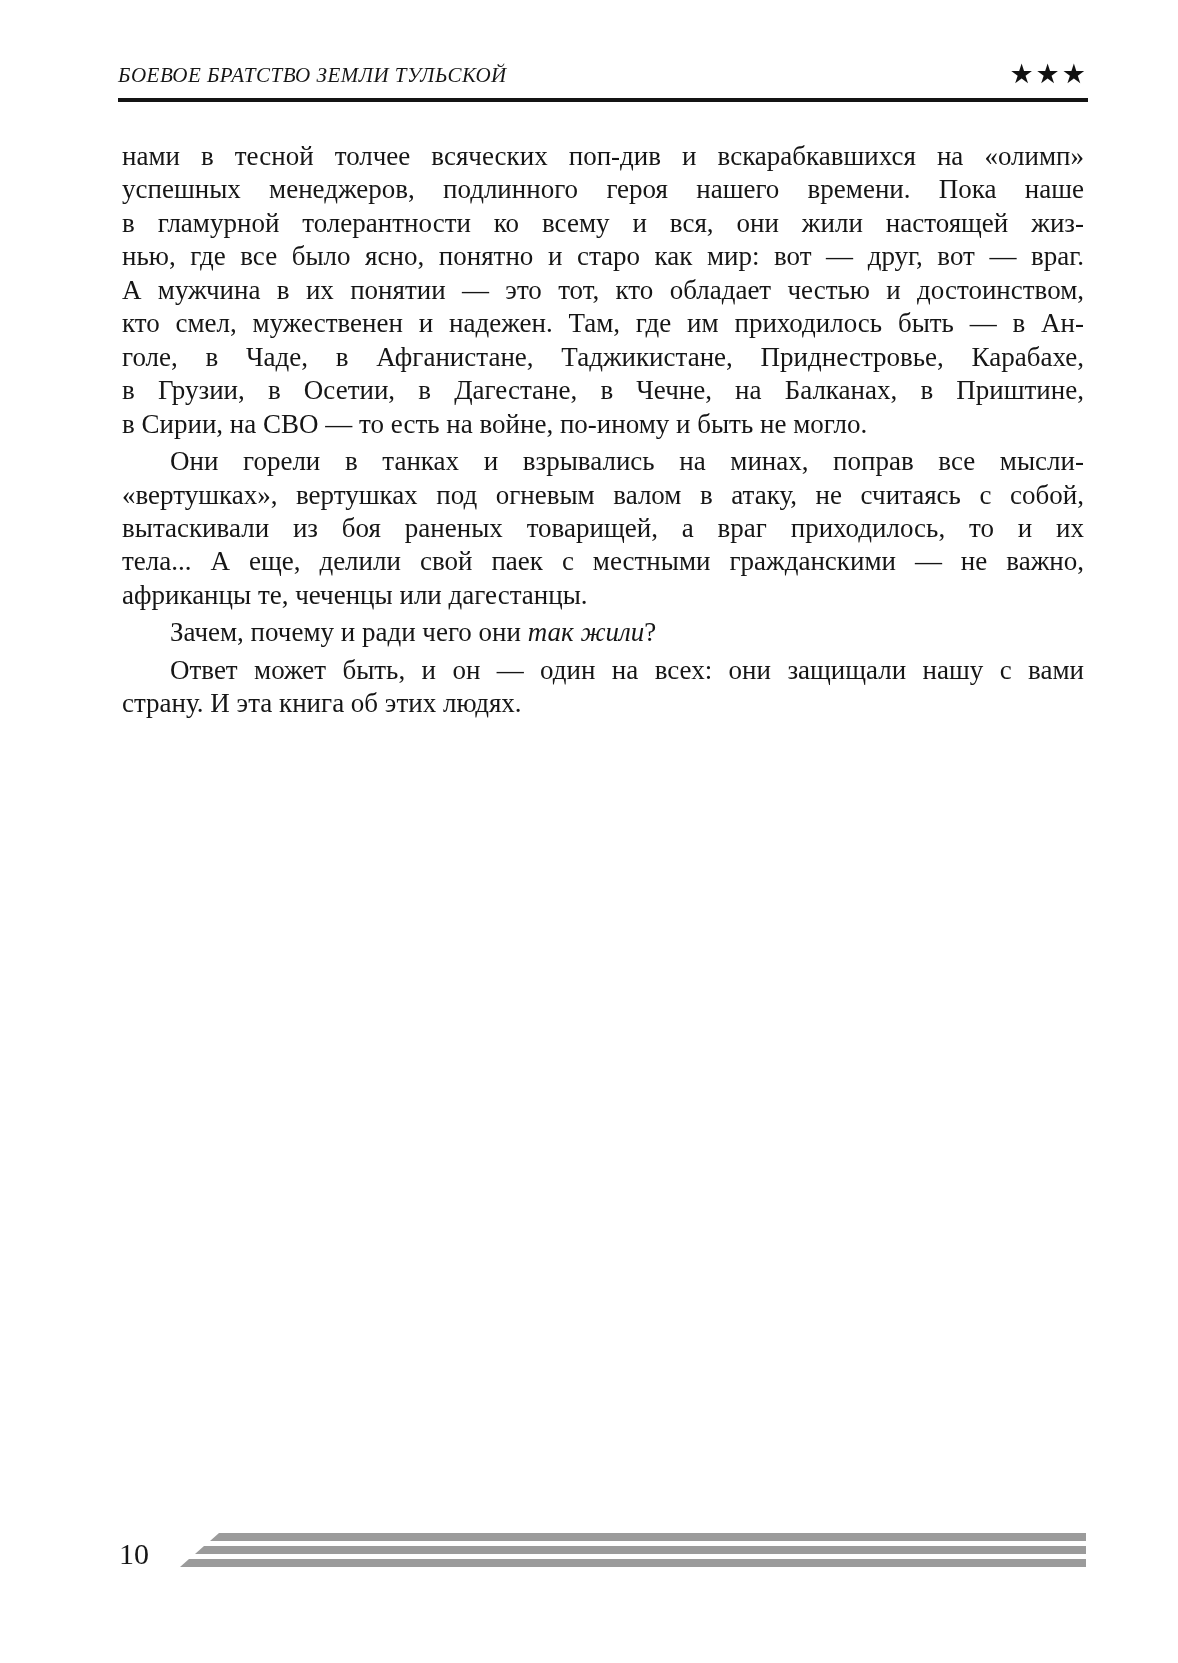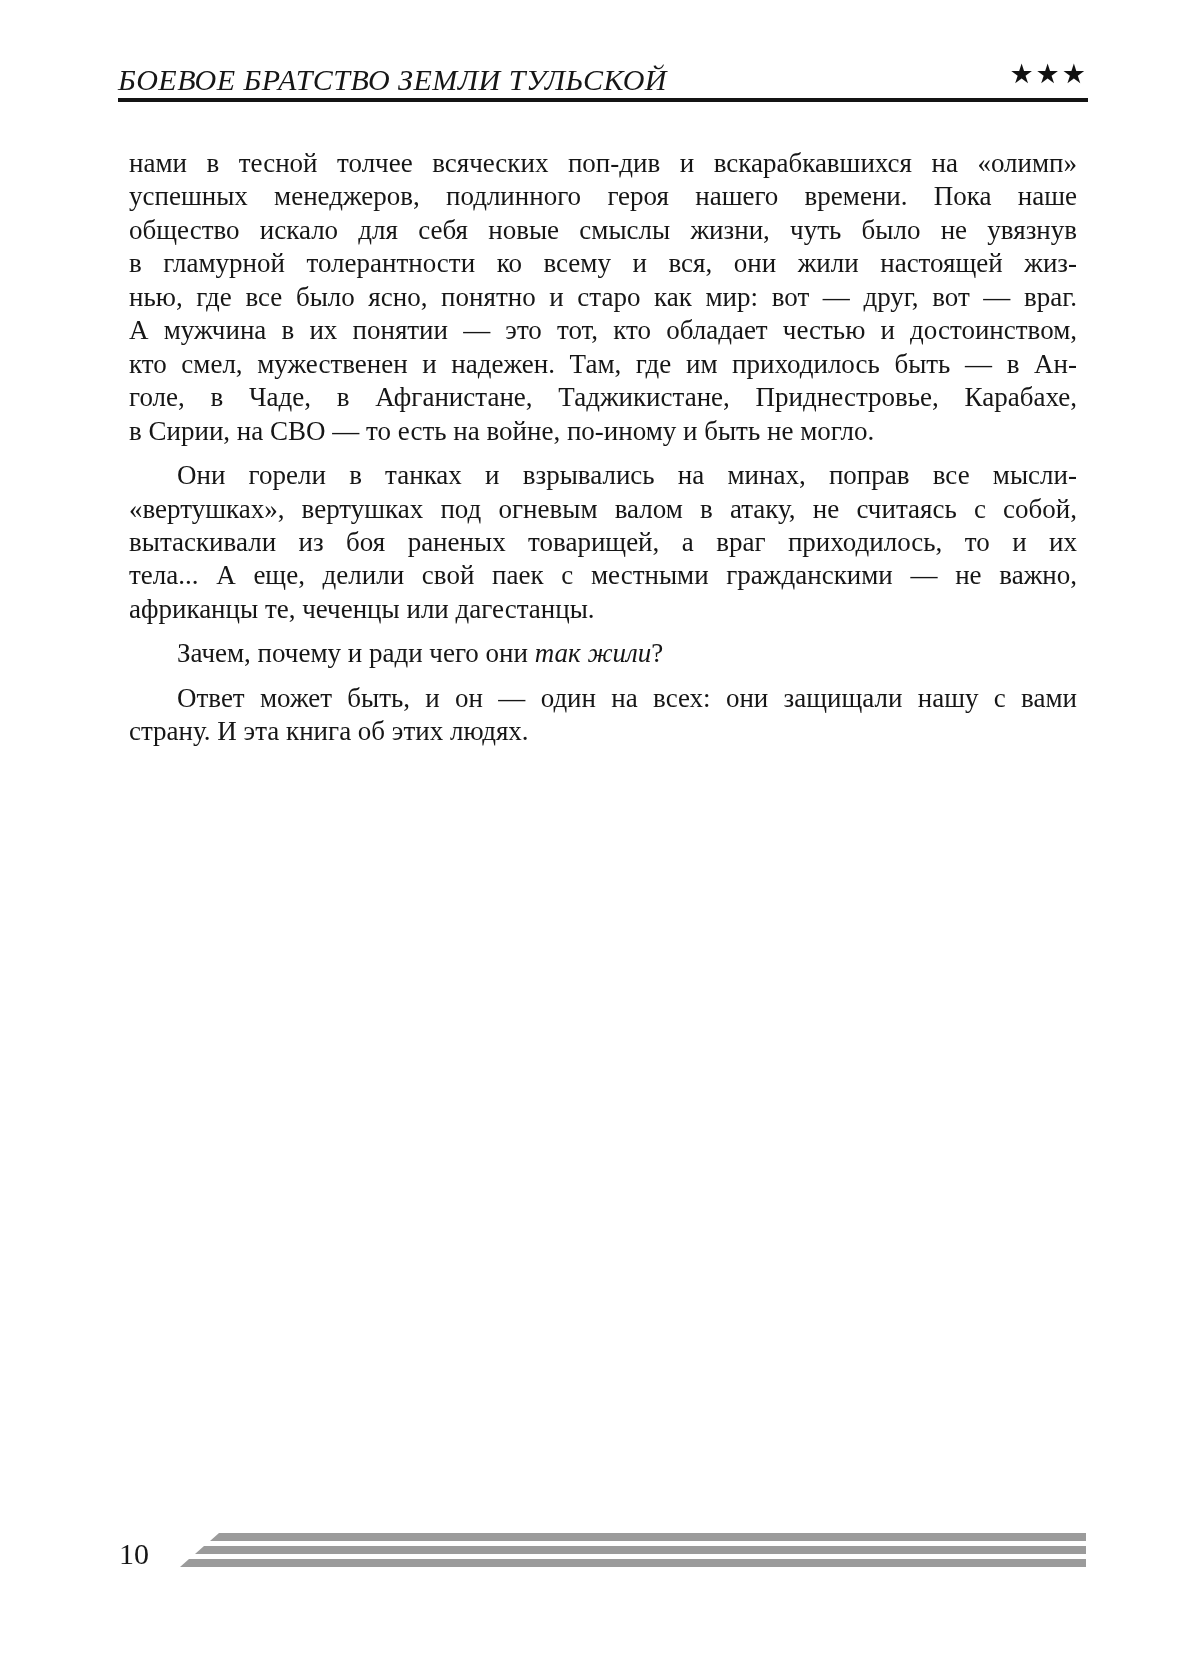--- a/index.html
+++ b/index.html
@@ -16,21 +16,21 @@
     font-family: "Liberation Serif", "DejaVu Serif", serif;
     color: var(--ink, #161616);
   }
 
   
   .running-head {
     position: absolute;
     left: 118px;
     top: 63px;
     font-style: italic;
-    font-size: 30px;
+    font-size: 21px;
     letter-spacing: 0.5px;
     white-space: nowrap;
     color: var(--ink, #161616);
   }
   .stars {
     position: absolute;
     right: 90px;
     top: 58px;
     font-size: 27px;
     letter-spacing: 2px;
@@ -49,21 +49,21 @@
 
   
   .body-text {
     position: absolute;
     left: 118px;
     width: 970px;
     top: 136px;
     font-size: 27px;
     line-height: 33.45px;
   }
-  .paragraph { margin: 11px; }
+  .paragraph { margin: 4px; }
   .line {
     text-align: justify;
     text-align-last: justify;
   }
   .line.last {
     text-align: left;
     text-align-last: left;
   }
   .line.indent {
     text-indent: 48px;
@@ -99,26 +99,26 @@
   <div class="running-head">БОЕВОЕ БРАТСТВО ЗЕМЛИ ТУЛЬСКОЙ</div>
 
   <div class="stars">★★★</div>
 
   <div class="head-rule"></div>
 
   <div class="body-text">
       <div class="paragraph">
         <div class="line">нами в тесной толчее всяческих поп-див и вскарабкавшихся на «олимп»</div>
         <div class="line">успешных менеджеров, подлинного героя нашего времени. Пока наше</div>
-        <div class="line">общество искало для себя новые смыслы жизни, чуть было не увязнув</div>
         <div class="line">в гламурной толерантности ко всему и вся, они жили настоящей жиз-</div>
         <div class="line">нью, где все было ясно, понятно и старо как мир: вот — друг, вот — враг.</div>
         <div class="line">А мужчина в их понятии — это тот, кто обладает честью и достоинством,</div>
         <div class="line">кто смел, мужественен и надежен. Там, где им приходилось быть — в Ан-</div>
         <div class="line">голе, в Чаде, в Афганистане, Таджикистане, Приднестровье, Карабахе,</div>
+        <div class="line">в Грузии, в Осетии, в Дагестане, в Чечне, на Балканах, в Приштине,</div>
         <div class="line last">в Сирии, на СВО — то есть на войне, по-иному и быть не могло.</div>
       </div>
       <div class="paragraph">
         <div class="line indent">Они горели в танках и взрывались на минах, поправ все мысли-</div>
         <div class="line">«вертушках», вертушках под огневым валом в атаку, не считаясь с собой,</div>
         <div class="line">вытаскивали из боя раненых товарищей, а враг приходилось, то и их</div>
         <div class="line">тела... А еще, делили свой паек с местными гражданскими — не важно,</div>
         <div class="line last">африканцы те, чеченцы или дагестанцы.</div>
       </div>
       <div class="paragraph">

